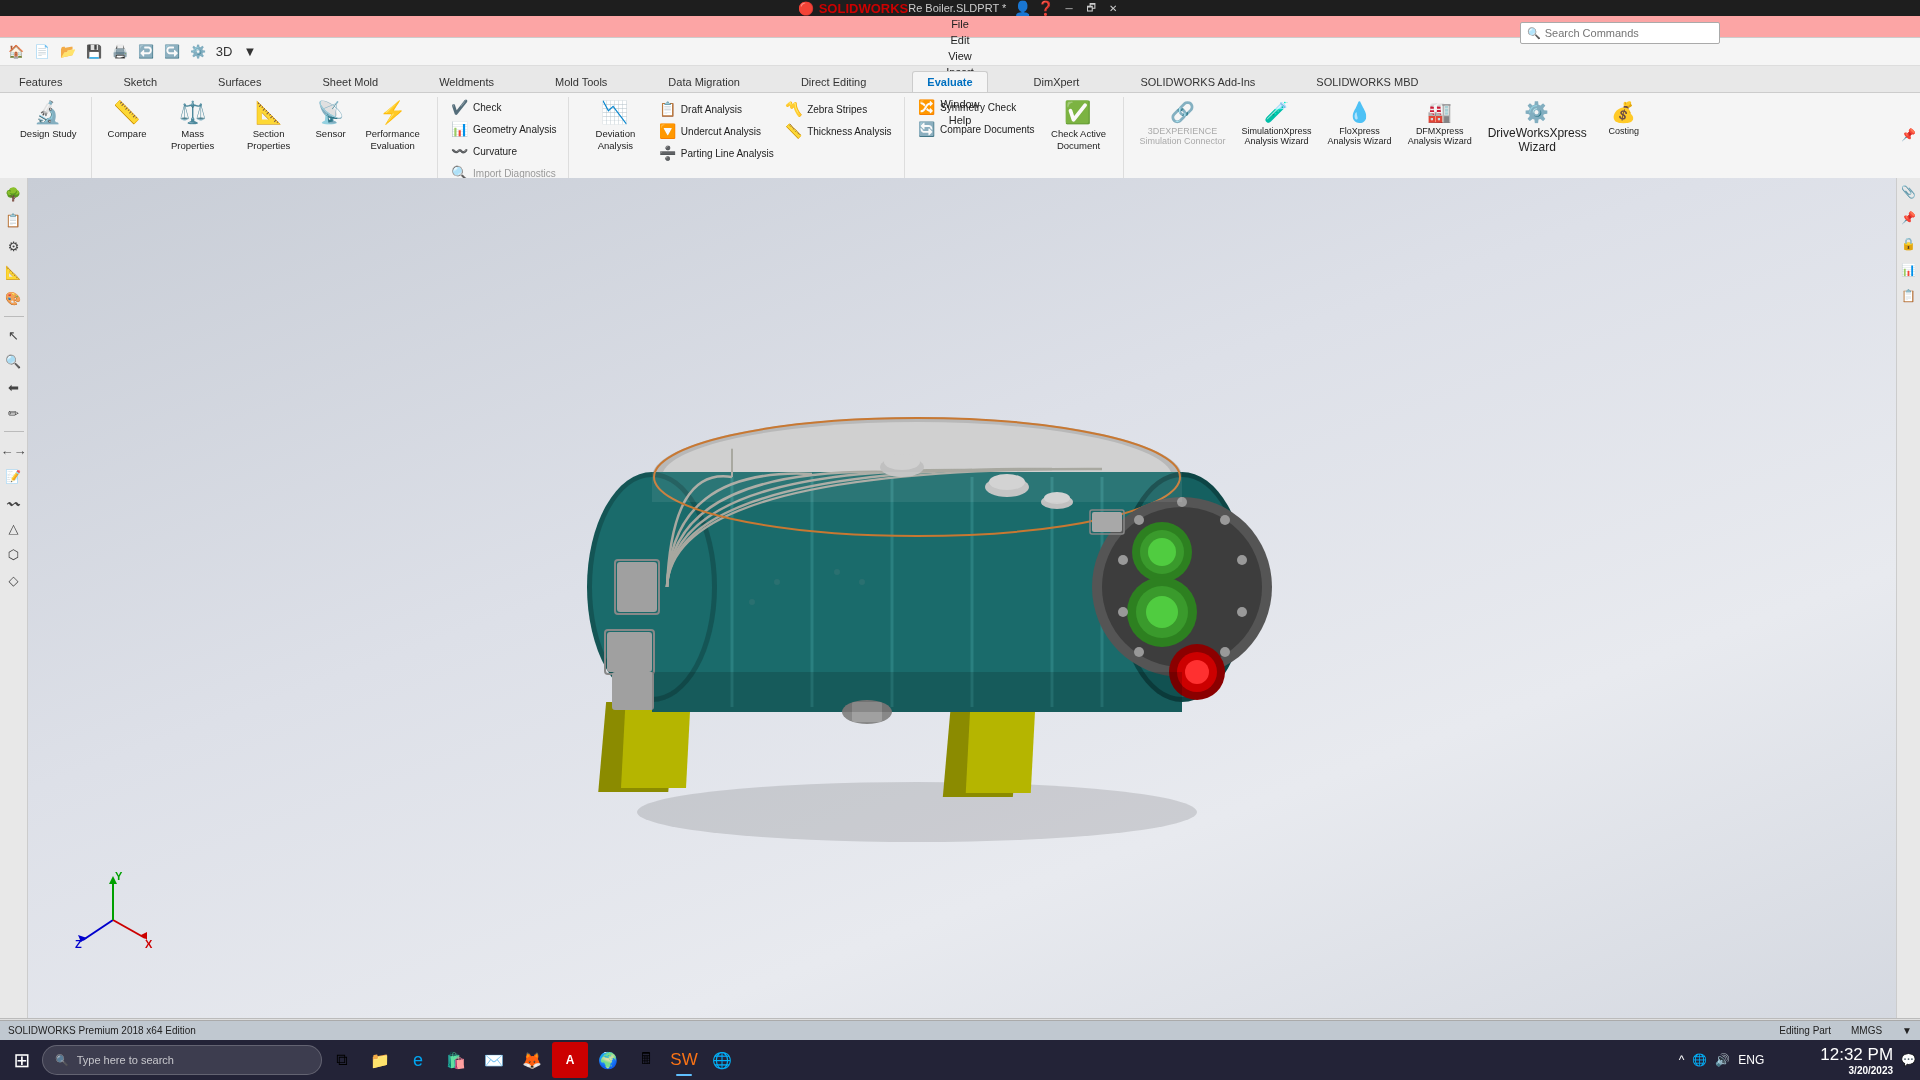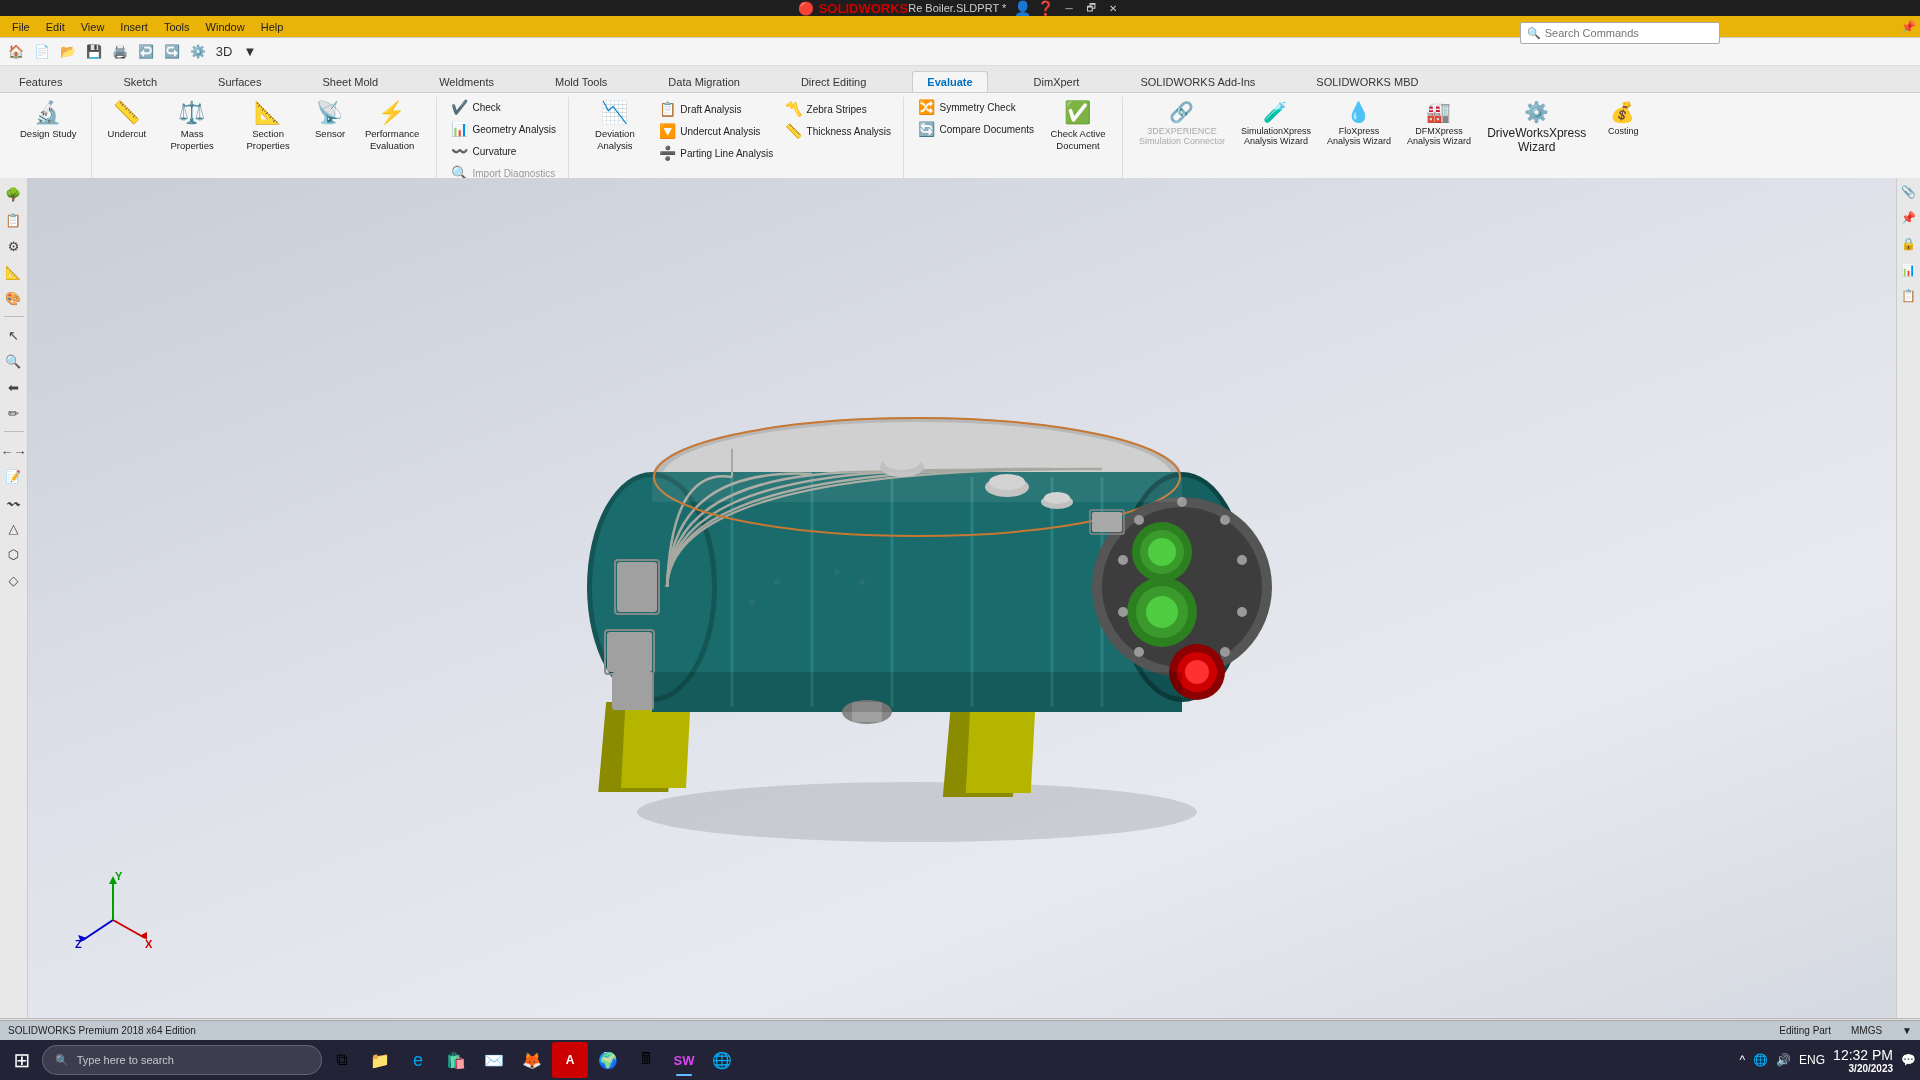--- a/index.html
+++ b/index.html
@@ -16,25 +16,26 @@
       color: #ccc;
     }
     #titlebar .title-left { display: flex; align-items: center; gap: 8px; }
     #titlebar .title-center { color: #ccc; font-size: 11px; }
     #titlebar .title-right { display: flex; align-items: center; gap: 6px; }
     #titlebar .win-btn { width: 16px; height: 16px; display: flex; align-items: center; justify-content: center; font-size: 10px; cursor: pointer; color: #ccc; }
 
     
     #menubar {
       height: 22px;
-      background: #eab308;
+      background: #fca5a5;
       display: flex;
       align-items: center;
       padding: 0 4px;
       border-bottom: 1px solid #ccc;
+      flex-direction: column;
     }
     #menubar .menu-item {
       padding: 2px 8px;
       font-size: 11px;
       cursor: pointer;
       color: #222;
     }
 
     
     #quick-access {
@@ -322,21 +323,21 @@
       width: 16px; height: 2px;
       background: #60c0ff;
       border-radius: 1px;
     }
     .taskbar-right {
       margin-left: auto;
       display: flex; align-items: center; gap: 8px;
       color: #fff; font-size: 10px;
     }
     .taskbar-clock { text-align: right; }
-    .taskbar-clock .time { font-size: 14px; font-weight: 500; }
+    .taskbar-clock .time { font-size: 17px; font-weight: 500; margin-left: 48px; }
     .taskbar-clock .date { font-size: 10px; font-weight: bold; }
     .sys-icon { font-size: 12px; cursor: pointer; }
 
     
     #ribbon-search {
       position: absolute;
       top: 22px;
       right: 200px;
       height: 22px;
       width: 200px;
@@ -454,21 +455,21 @@
         <span class="btn-label">Design Study</span>
       </div>
     </div>
     <div class="ribbon-group-label"></div>
   </div>
 
   <div class="ribbon-group">
     <div class="ribbon-group-items">
       <div class="ribbon-btn">
         <span class="btn-icon">📏</span>
-        <span class="btn-label">Undercut</span>
+        <span class="btn-label">Compare</span>
       </div>
       <div class="ribbon-btn">
         <span class="btn-icon">⚖️</span>
         <span class="btn-label">Mass Properties</span>
       </div>
       <div class="ribbon-btn">
         <span class="btn-icon">📐</span>
         <span class="btn-label">Section Properties</span>
       </div>
       <div class="ribbon-btn">
@@ -779,21 +780,21 @@
   </div>
   <div class="taskbar-app">⧉</div>
   <div class="taskbar-app">📁</div>
   <div class="taskbar-app" style="color:#00a4ef; font-size:18px;">e</div>
   <div class="taskbar-app">🛍️</div>
   <div class="taskbar-app">✉️</div>
   <div class="taskbar-app">🦊</div>
   <div class="taskbar-app" style="background:#c00; color:#fff; border-radius:3px; font-size:12px; font-weight:bold;">A</div>
   <div class="taskbar-app">🌍</div>
   <div class="taskbar-app">🖩</div>
-  <div class="taskbar-app active" style="color:#d946ef; font-weight:bold; font-size:13px;">SW</div>
+  <div class="taskbar-app active" style="color:#f97316; font-weight:normal; font-size:17px;">SW</div>
   <div class="taskbar-app">🌐</div>
 
   <div class="taskbar-right">
     <span class="sys-icon">^</span>
     <span class="sys-icon">🌐</span>
     <span class="sys-icon">🔊</span>
     <span class="sys-icon">ENG</span>
     <div class="taskbar-clock">
       <div class="time">12:32 PM</div>
       <div class="date">3/20/2023</div>

